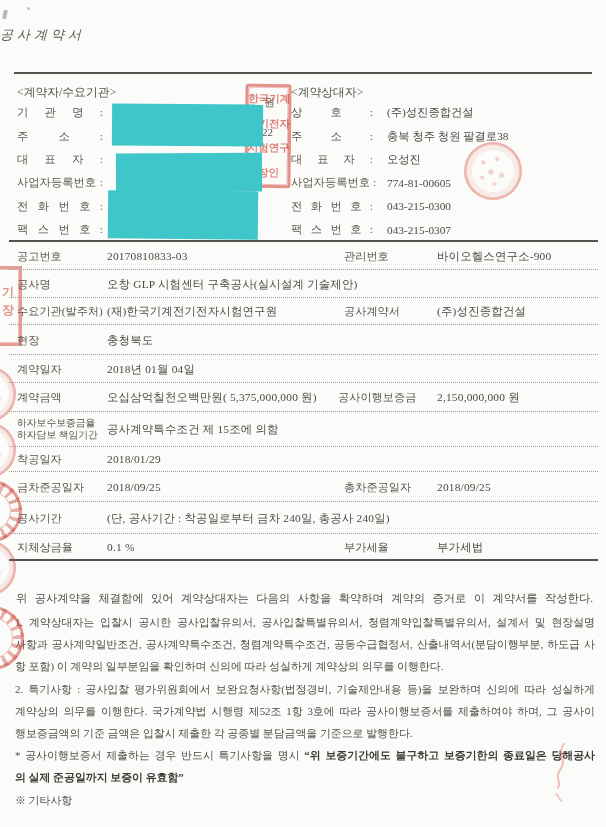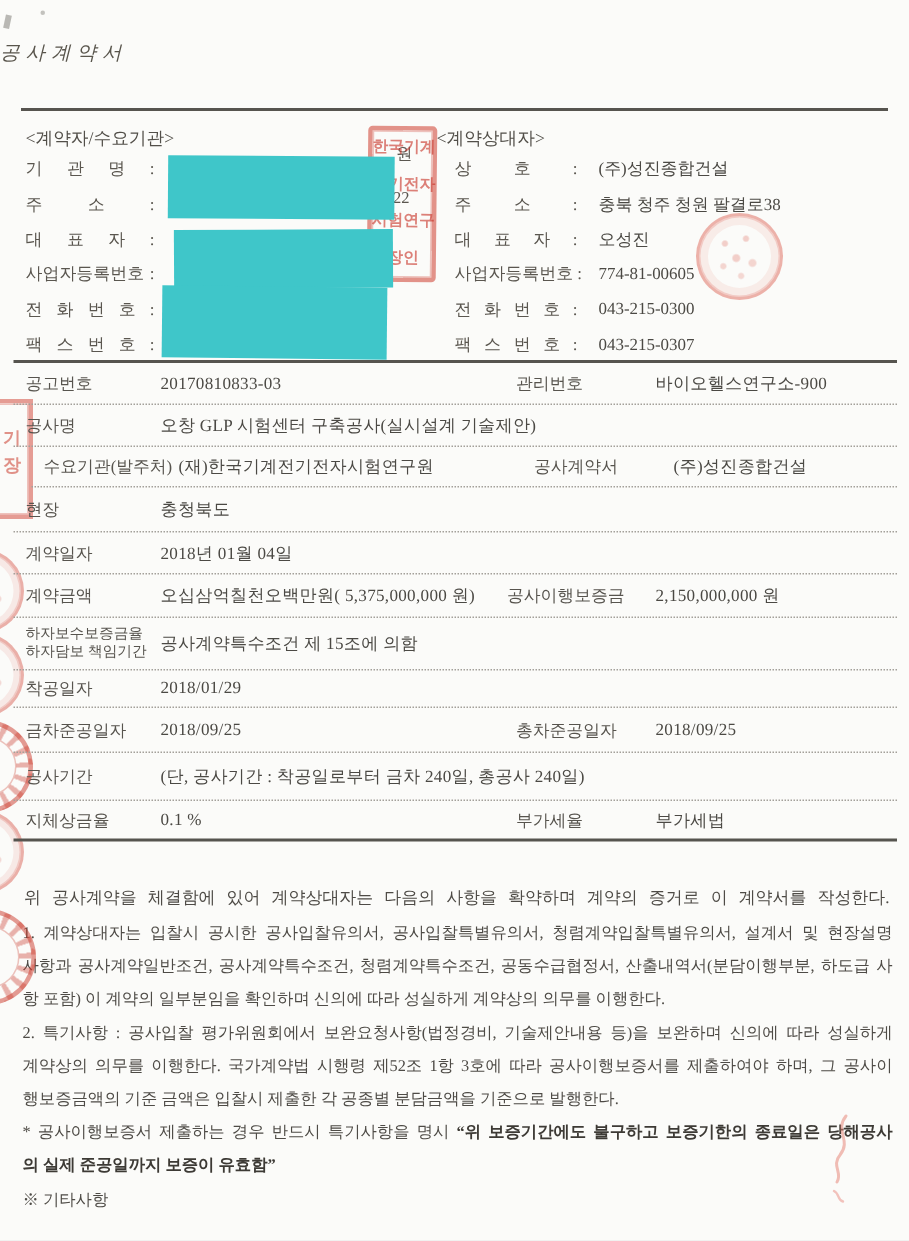--- a/index.html
+++ b/index.html
@@ -6,21 +6,21 @@
   .page{position:relative;width:606px;height:827px;margin:0 auto;background:#fbfbf9;
         font-family:"Liberation Serif","DejaVu Serif",serif;color:#4e4b46;overflow:hidden;}
   .abs{position:absolute;}
   .doc-title{top:26px;left:0;width:100%;text-align:left;font-size:13px;letter-spacing:4px;color:#59554c;font-style:italic;}
   .rule-top{left:14px;top:72px;width:578px;height:2px;background:#56544f;}
   .party-header{font-size:11.8px;color:#524f49;white-space:nowrap;}
   .contact-col{font-size:11.3px;}
   .crow{height:23.4px;display:flex;align-items:center;white-space:nowrap;}
   .jlabel{display:inline-block;text-align:justify;text-align-last:justify;color:#5a564f;white-space:nowrap;}
   .contact-left .jlabel{width:86px;}
-  .contact-right .jlabel{width:82px;margin-left:12px;}
+  .contact-right .jlabel{width:82px;}
   .cvalue{margin-left:14px;color:#4b4944;}
   
   .redact{background:#3fc6c9;z-index:5;}
   .peek{font-size:11px;color:#5a564f;z-index:1;}
   
   .seal-rect{left:245px;top:84px;width:46px;height:104px;border:3px solid rgba(206,60,46,.55);
      border-radius:3px;box-sizing:border-box;z-index:2;display:flex;flex-direction:column;
      justify-content:space-around;box-shadow:inset 0 0 0 1px rgba(206,60,46,.3);transform:rotate(.6deg);}
   .seal-line{font-size:10.5px;font-weight:700;color:rgba(200,52,40,.62);line-height:1;white-space:nowrap;}
   
@@ -46,21 +46,21 @@
                 radial-gradient(circle at 70% 60%, rgba(212,82,68,.2) 2px, transparent 3px);}
   .edge-circle.dense{border:3px solid rgba(203,58,44,.5);
      background:repeating-conic-gradient(rgba(203,58,44,.38) 0deg 8deg, transparent 8deg 21deg);}
   .edge-circle.dense .inner{position:absolute;inset:8px;border-radius:50%;background:#fbfbf9;
      border:1px solid rgba(203,58,44,.3);}
   
   .ctable{left:9px;top:240px;width:589px;border-top:2px solid #56544f;border-bottom:2px solid #56544f;z-index:3;}
   .trow{position:relative;border-bottom:1px dotted #a3a09a;box-sizing:border-box;}
   .trow:last-child{border-bottom:none;}
   .trow:nth-child(1){height:28px;} .trow:nth-child(2){height:28px;}
-  .trow:nth-child(3){height:27px;margin-left:12px;} .trow:nth-child(4){height:30px;}
+  .trow:nth-child(3){height:27px;} .trow:nth-child(4){height:30px;}
   .trow:nth-child(5){height:28px;} .trow:nth-child(6){height:29px;}
   .trow:nth-child(7){height:35px;} .trow:nth-child(8){height:25px;}
   .trow:nth-child(9){height:30px;} .trow:nth-child(10){height:32px;}
   .trow:nth-child(11){height:25px;text-align:right;} .trow:nth-child(12){height:28px;}
   .cell{position:absolute;top:50%;transform:translateY(-50%);white-space:nowrap;}
   .cl{left:8px;font-size:11.2px;color:#57544e;}
   .cv{left:98px;font-size:11.4px;color:#4b4944;letter-spacing:.2px;}
   .cl2{left:335px;font-size:11.2px;color:#57544e;}
   .r6 .cl2{left:329px;}
   .cv2{left:428px;font-size:11.4px;color:#4b4944;letter-spacing:.2px;}

